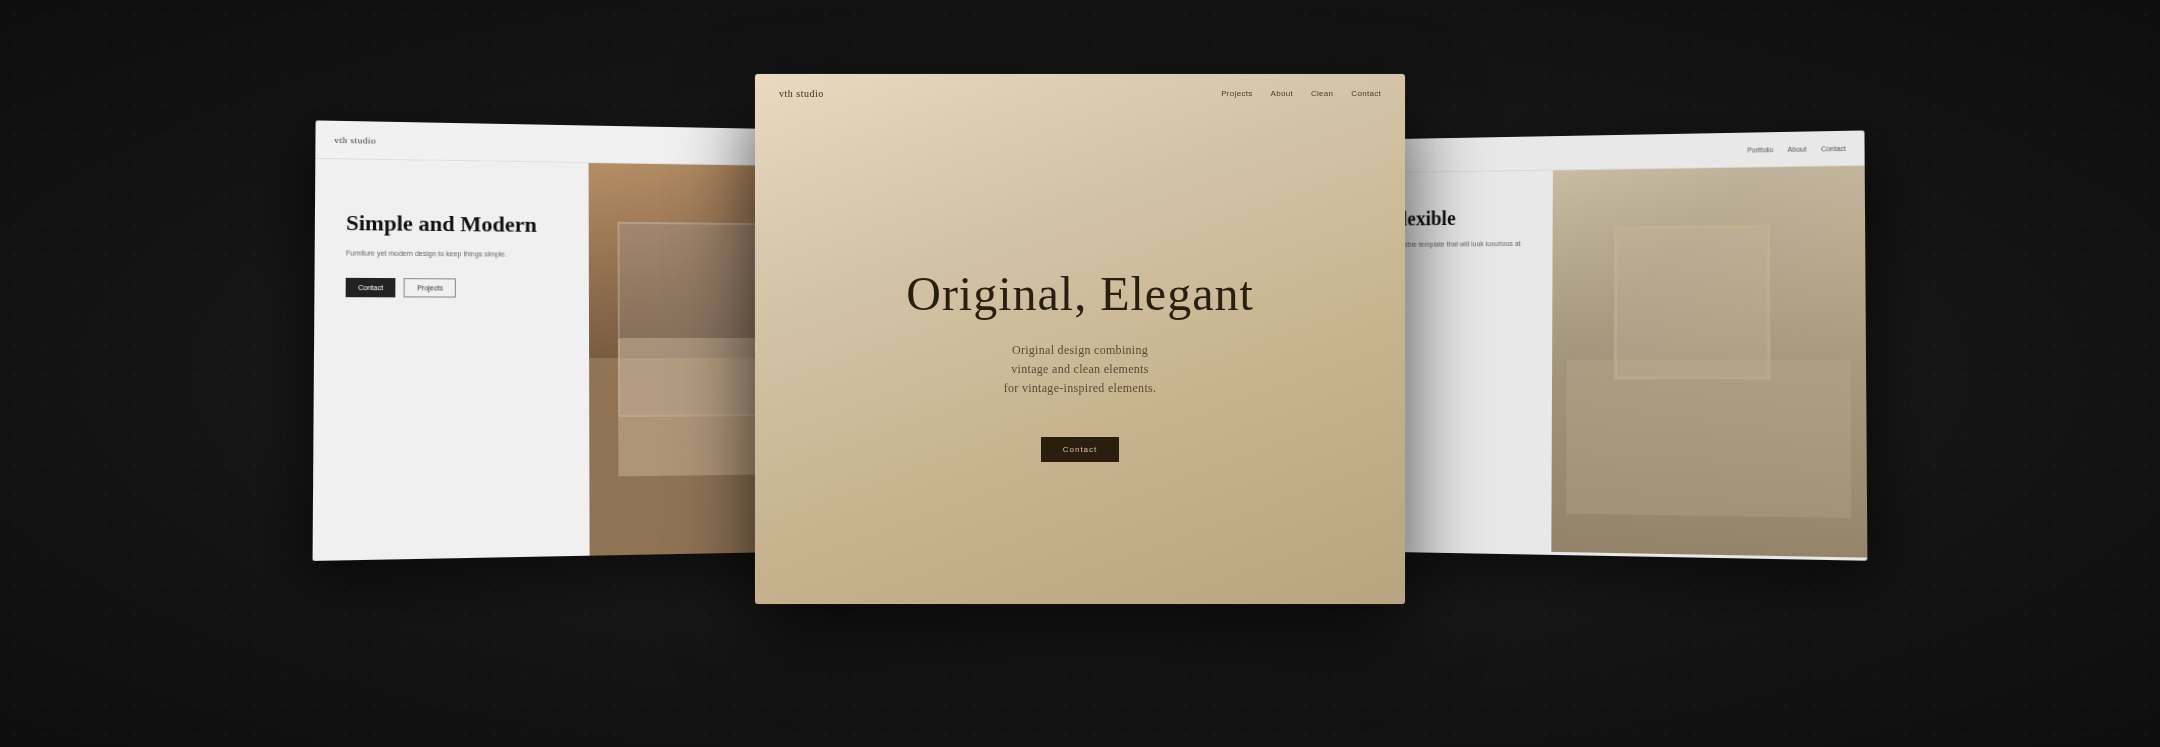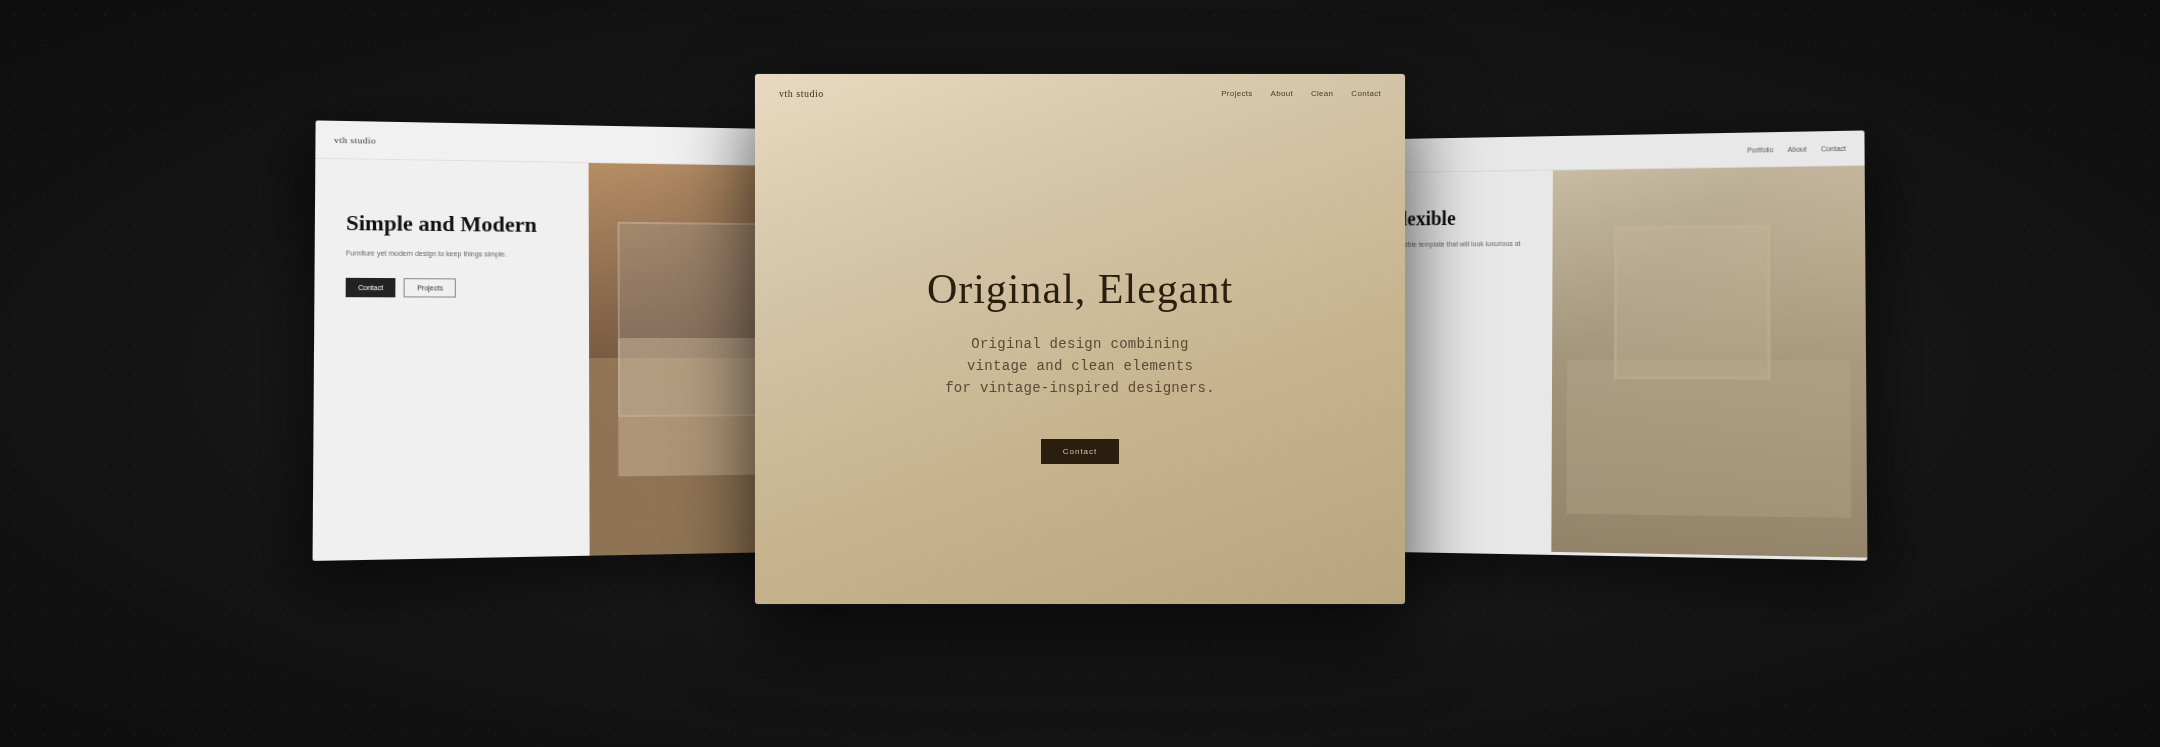--- a/index.html
+++ b/index.html
@@ -169,31 +169,31 @@
       flex-direction: column;
       align-items: center;
       justify-content: center;
       padding: 60px 40px 40px;
       text-align: center;
       height: calc(100% - 45px);
     }
 
     .center-headline {
       font-family: Georgia, 'Times New Roman', serif;
-      font-size: 42px;
+      font-size: 48px;
       color: #2a1f0f;
       font-weight: normal;
       letter-spacing: 1px;
       margin-bottom: 20px;
       line-height: 1.1;
     }
 
     .center-subtitle {
-      font-size: 14px;
-      font-family: Liberation Mono, monospace;
+      font-size: 12px;
+      font-family: Liberation Serif, serif;
       color: #5a4a35;
       line-height: 1.6;
       margin-bottom: 39px;
       letter-spacing: 0.3px;
     }
 
     .center-btn {
       background: #2a1f0f;
       color: #d4c4a8;
       border: none;
@@ -446,21 +446,21 @@
         <span class="center-nav-link">Clean</span>
         <span class="center-nav-link">Contact</span>
       </div>
     </div>
 
     <div class="card-center-body">
       <h1 class="center-headline">Original, Elegant</h1>
       <p class="center-subtitle">
         <span>Original design combining</span><br>
         <span>vintage and clean elements</span><br>
-        <span>for vintage-inspired designers.</span>
+        <span>for vintage-inspired elements.</span>
       </p>
       <button class="center-btn">Contact</button>
     </div>
   </div>
 
   <div class="card-right">
 
     <div class="card-right-nav">
       <span class="right-logo">vth studio</span>
       <div class="right-nav-links">

